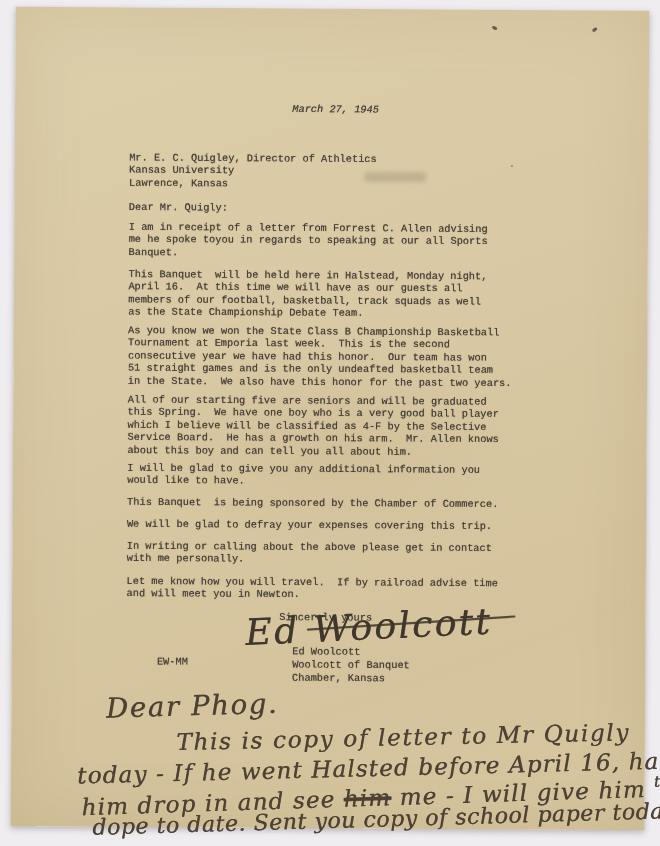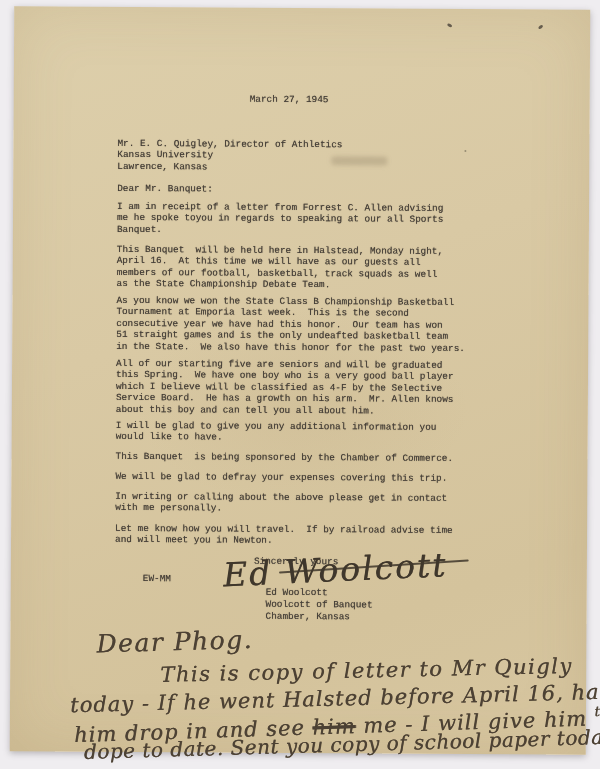--- a/index.html
+++ b/index.html
@@ -18,34 +18,34 @@
   
   .typed{
     position:absolute;
     font-family:"Liberation Mono","DejaVu Sans Mono",monospace;
     font-size:9.4px;line-height:11.4px;
     color:#453f38;
     text-shadow:0 0 .7px rgba(64,56,44,.75);
     white-space:pre;
   }
   .tline{white-space:pre;}
-  .date{left:236px;top:86px;}
+  .date{left:252px;top:86px;font-style:italic;}
   .addr{left:104px;top:131px;}
   .salutation{left:104px;top:176px;}
   .p1{left:104px;top:194px;}
   .p2{left:104px;top:237px;}
   .p3{left:104px;top:288px;}
   .p4{left:104px;top:351px;}
   .p5{left:104px;top:413px;}
   .p6{left:104px;top:444px;}
   .p7{left:104px;top:464px;}
   .p8{left:104px;top:484px;}
   .p9{left:104px;top:516px;}
   .closing{left:243px;top:548px;}
-  .initials{left:110px;top:566px;padding-left:22px;}
+  .initials{left:110px;top:589px;padding-left:22px;}
   .sigblock{left:255px;top:579px;line-height:11.9px;}
   
   .hand{
     position:absolute;
     font-family:"DejaVu Serif","Liberation Serif",serif;
     font-style:italic;
     color:#4c4134;
     text-shadow:.4px 0 0 rgba(70,58,40,.8);
     white-space:pre;
   }
@@ -88,21 +88,21 @@
   <div class="speck s1"></div>
   <div class="speck s2"></div>
   <div class="speck s3"></div>
   <div class="smudge"></div>
   <div class="stain"></div>
 
   <div class="typed date">March 27, 1945</div>
 
   <div class="typed addr"><div class="tline">Mr. E. C. Quigley, Director of Athletics</div><div class="tline">Kansas University</div><div class="tline">Lawrence, Kansas</div></div>
 
-  <div class="typed salutation">Dear Mr. Banquet:</div>
+  <div class="typed salutation">Dear Mr. Quigly:</div>
 
   <div class="typed p1"><div class="tline">I am in receipt of a letter from Forrest C. Allen advising</div><div class="tline">me he spoke toyou in regards to speaking at our all Sports</div><div class="tline">Banquet.</div></div>
   <div class="typed p2"><div class="tline">This Banquet  will be held here in Halstead, Monday night,</div><div class="tline">April 16.  At this time we will have as our guests all</div><div class="tline">members of our football, basketball, track squads as well</div><div class="tline">as the State Championship Debate Team.</div></div>
   <div class="typed p3"><div class="tline">As you know we won the State Class B Championship Basketball</div><div class="tline">Tournament at Emporia last week.  This is the second</div><div class="tline">consecutive year we have had this honor.  Our team has won</div><div class="tline">51 straight games and is the only undeafted basketball team</div><div class="tline">in the State.  We also have this honor for the past two years.</div></div>
   <div class="typed p4"><div class="tline">All of our starting five are seniors and will be graduated</div><div class="tline">this Spring.  We have one boy who is a very good ball player</div><div class="tline">which I believe will be classified as 4-F by the Selective</div><div class="tline">Service Board.  He has a growth on his arm.  Mr. Allen knows</div><div class="tline">about this boy and can tell you all about him.</div></div>
   <div class="typed p5"><div class="tline">I will be glad to give you any additional information you</div><div class="tline">would like to have.</div></div>
   <div class="typed p6"><div class="tline">This Banquet  is being sponsored by the Chamber of Commerce.</div></div>
   <div class="typed p7"><div class="tline">We will be glad to defray your expenses covering this trip.</div></div>
   <div class="typed p8"><div class="tline">In writing or calling about the above please get in contact</div><div class="tline">with me personally.</div></div>
   <div class="typed p9"><div class="tline">Let me know how you will travel.  If by railroad advise time</div><div class="tline">and will meet you in Newton.</div></div>

